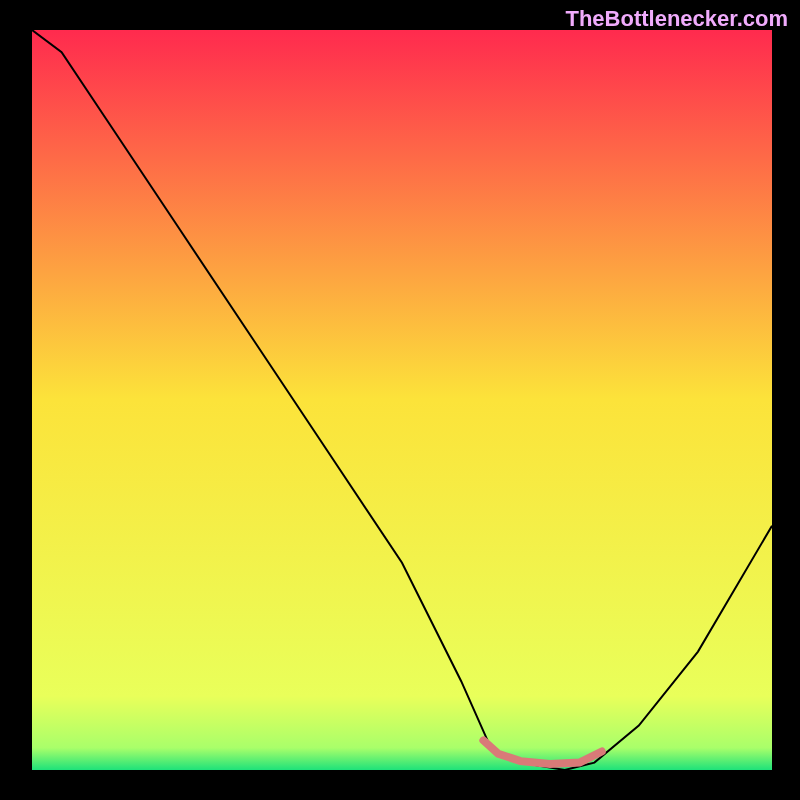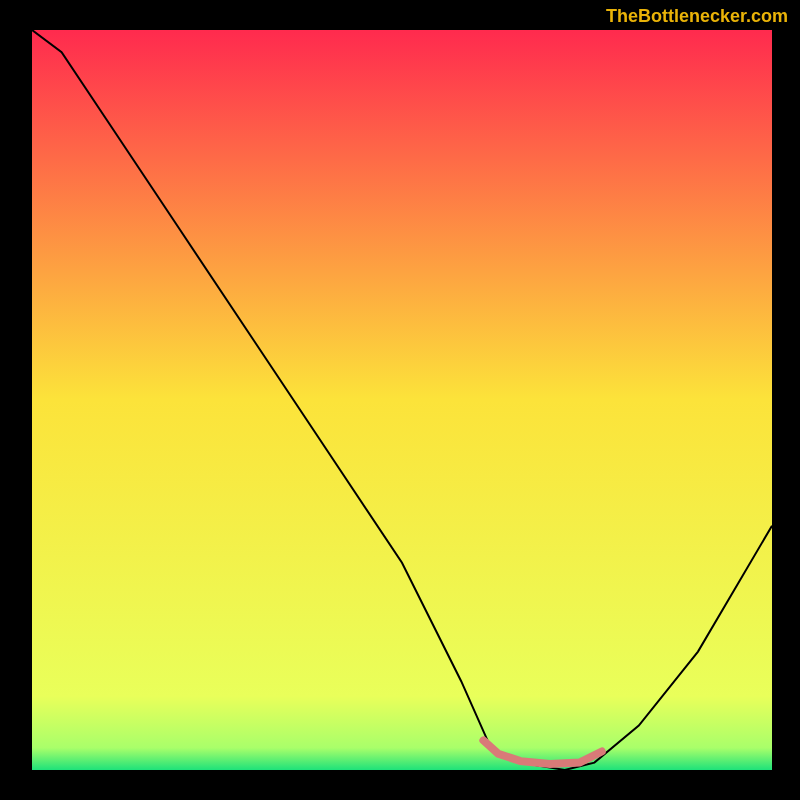--- a/index.html
+++ b/index.html
@@ -1,17 +1,17 @@
 <!DOCTYPE html>
 <html><head>
 <meta charset="utf-8">
 <style>
 *{margin:0;padding:0;box-sizing:border-box}
 body{background:#000;width:800px;height:800px;position:relative;font-family:Arial,sans-serif}
-.watermark{position:absolute;top:6px;right:12px;color:#eab308;font-size:18px;font-weight:600;z-index:10}
+.watermark{position:absolute;top:6px;right:12px;color:#f0abfc;font-size:22px;font-weight:600;z-index:10}
 .plot{position:absolute;left:32px;top:30px;width:740px;height:740px;overflow:hidden}
 </style>
 </head>
 <body>
 
 <div class="watermark">TheBottlenecker.com</div>
 
 <div class="plot">
   <svg viewBox="0 0 100 100" preserveAspectRatio="none" width="740" height="740">
     <defs>

